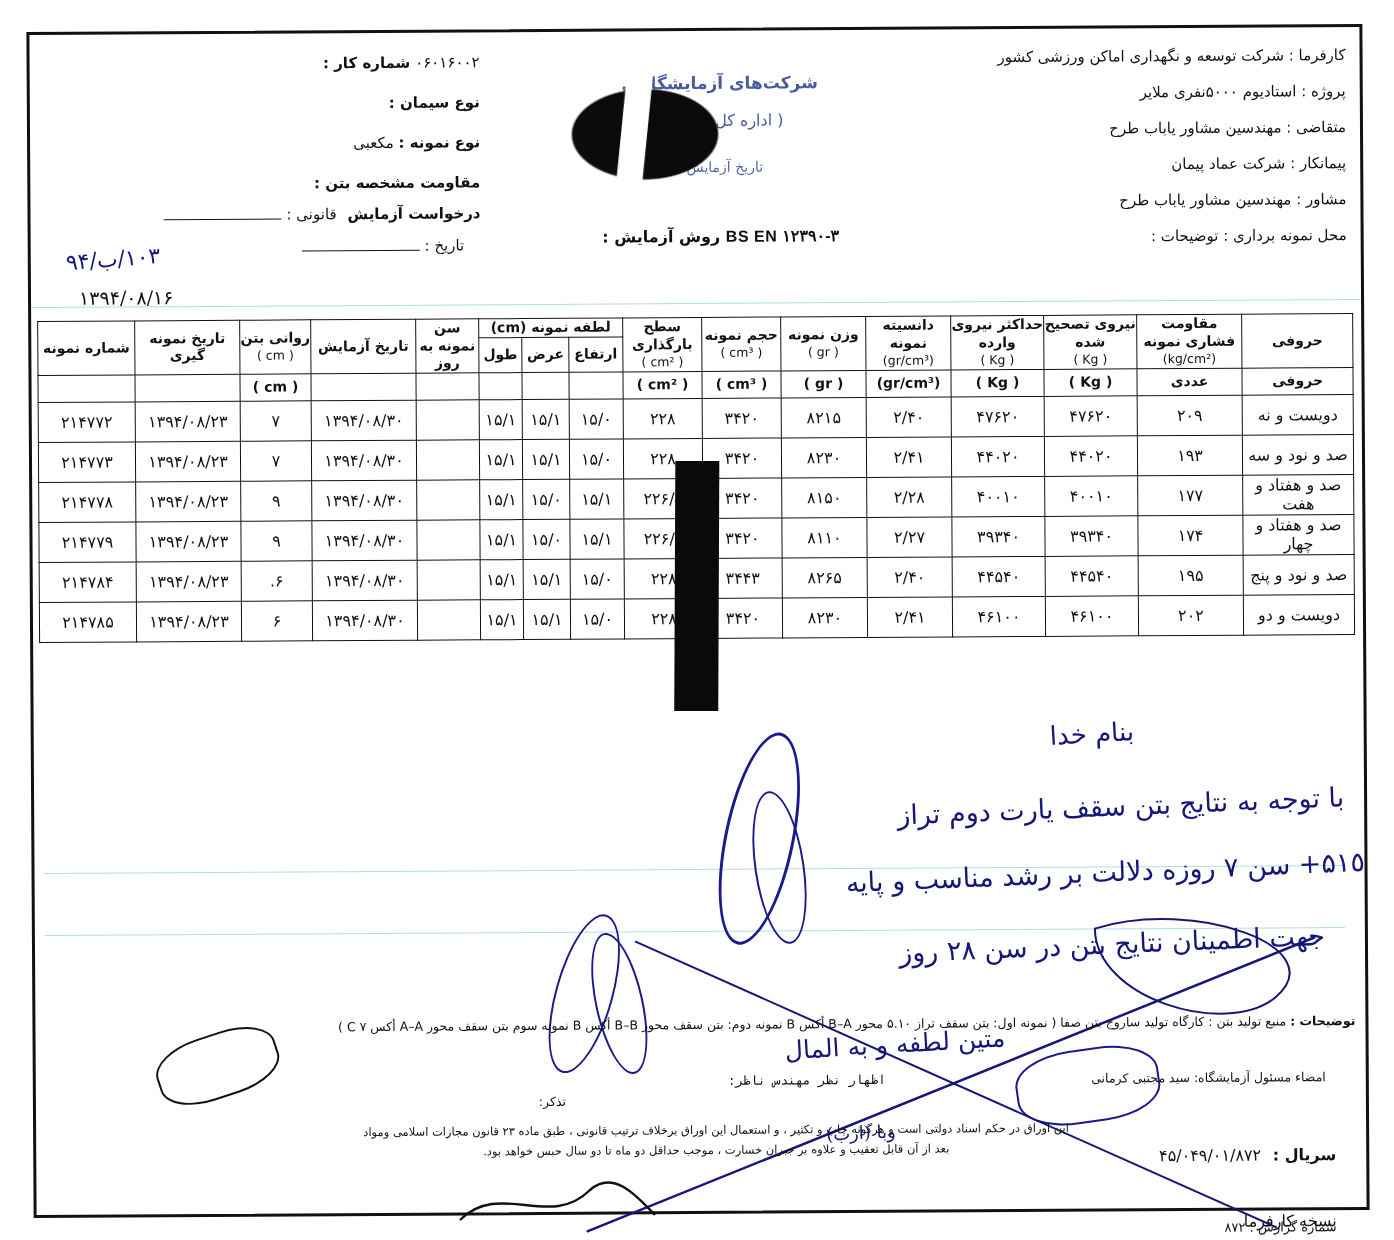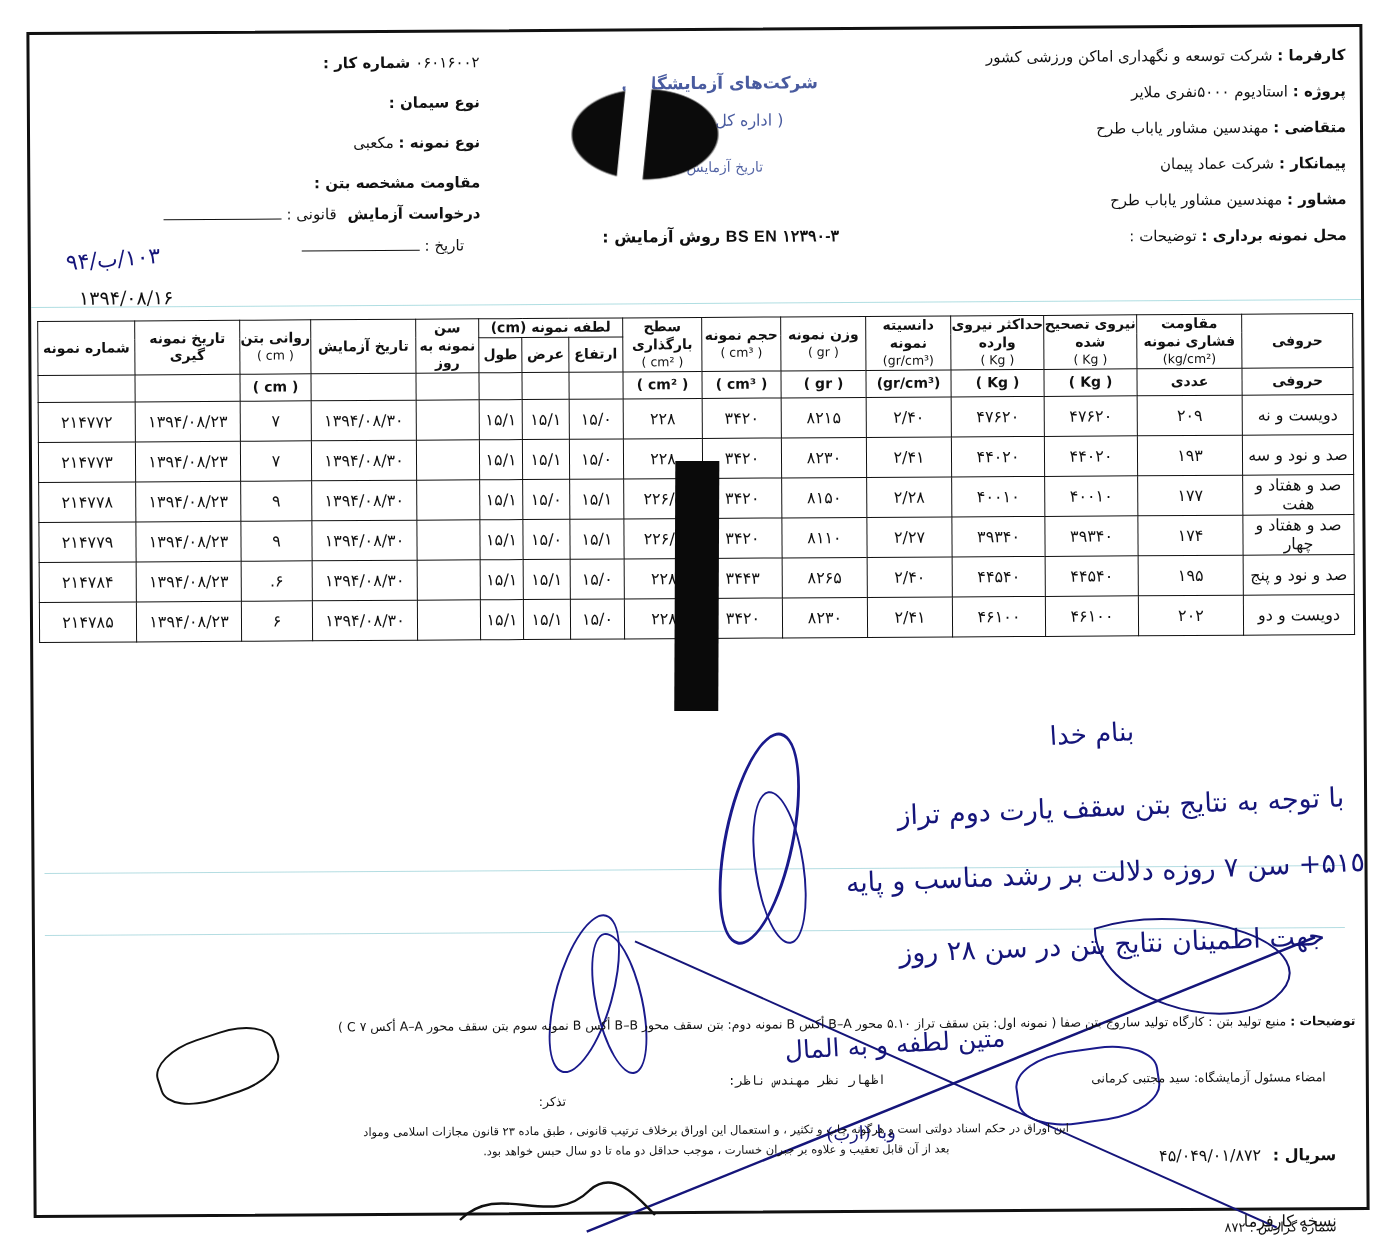--- a/index.html
+++ b/index.html
@@ -16,21 +16,21 @@
     border:3px solid #111;
     transform:rotate(-0.35deg);
     transform-origin:center center;
     background:#fff;
   }
   .sheet-inner{position:absolute;inset:0;}
 
   
   .hdr-right{position:absolute;right:14px;top:10px;width:420px;text-align:right;font-size:15px;line-height:36px;}
   .hdr-right .row{white-space:nowrap;}
-  .hdr-right .lbl{font-weight:bold;}
+  .hdr-right .lbl{font-weight:normal;}
   .hdr-right .val{font-weight:normal;}
 
   .hdr-left{position:absolute;right:880px;top:10px;width:320px;text-align:right;font-size:15px;line-height:40px;}
   .hdr-left .row{white-space:nowrap;}
   .hdr-left .lbl{font-weight:bold;}
 
   .hdr-center{position:absolute;left:470px;top:18px;width:440px;text-align:center;}
   .logo-blob{
     position:absolute;left:25px;top:10px;width:240px;height:150px;
     background:

